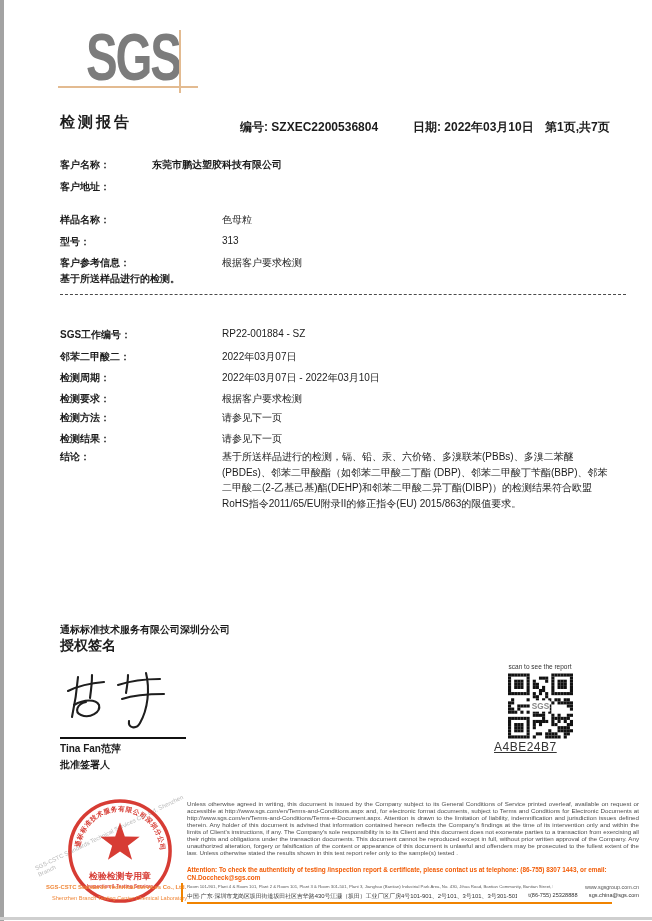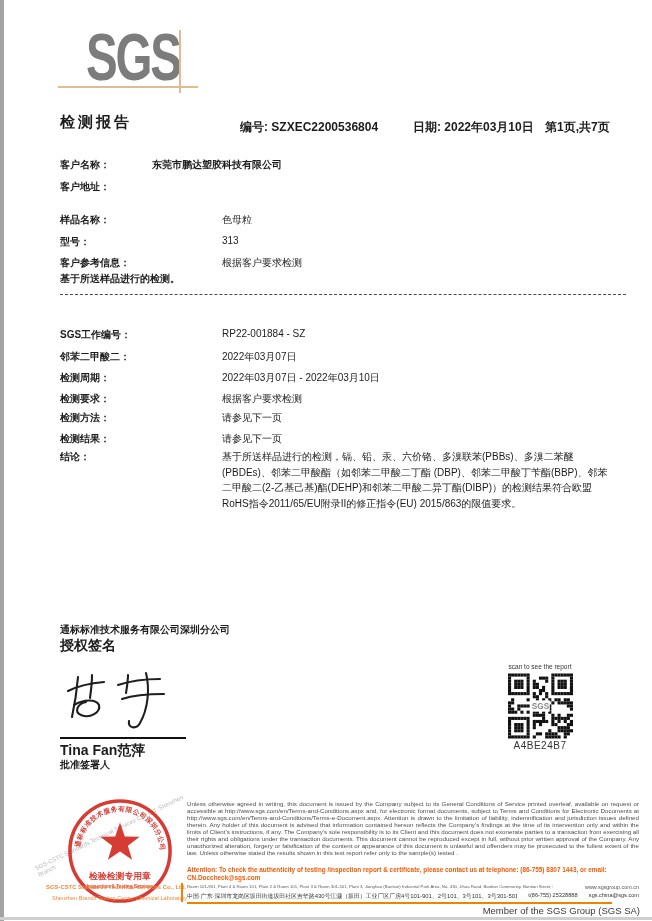--- a/index.html
+++ b/index.html
@@ -29,27 +29,27 @@
   .note{left:60px;font-size:10px;font-weight:bold;}
   .dash-sep{left:60px;top:294px;width:566px;border-top:1.3px dashed #4a4a4a;}
 
   .concl{left:222px;top:449px;width:394px;font-size:10px;line-height:15.7px;}
 
   
   .sig-co{left:60px;top:623px;font-size:10px;font-weight:600;}
   .sig-auth{left:60px;top:637px;font-size:14px;font-weight:600;}
   .sig-svg{left:62px;top:670px;}
   .sig-line{left:60px;top:737px;width:126px;height:1.6px;background:#111;}
-  .sig-name{left:60px;top:742px;font-size:14px;font-weight:600;}
+  .sig-name{left:60px;top:742px;font-size:10px;font-weight:600;}
   .sig-title{left:60px;top:758px;font-size:10px;font-weight:600;}
 
   
   .qr-cap{left:494px;top:663px;width:92px;text-align:center;font-size:6.5px;color:#333;}
   .qr-box{left:508px;top:673px;}
-  .qr-code{left:494px;top:740px;width:92px;text-align:center;font-size:10px;color:#333;letter-spacing:.5px;}
+  .qr-code{left:494px;top:740px;width:92px;font-size:12px;color:#333;letter-spacing:.5px;text-decoration:underline;}
 
   
   .wm-rot{left:34px;top:866px;width:170px;font-size:6px;color:rgba(125,125,125,.55);
           transform:rotate(-26deg);transform-origin:left top;line-height:7px;}
   .stamp{left:66px;top:797px;}
   .f-co1{left:46px;top:884px;font-size:5.9px;font-weight:bold;color:#f0883a;}
   .f-co2{left:52px;top:895px;font-size:5.6px;color:#f0883a;}
   .f-vline{left:181px;top:883px;width:1.5px;height:19px;background:#f08300;}
   .f-disc{left:187px;top:801px;width:452px;font-size:6.2px;line-height:6.95px;
           text-align:justify;color:#4d4d4d;}
@@ -383,16 +383,15 @@
     <span class="f-addr-en">Room 101-901, Plant 4 &amp; Room 101, Plant 2 &amp; Room 101, Plant 3 &amp; Room 301-501, Plant 3, Jianghao (Bantian) Industrial Park Area, No. 430, Jihua Road, Bantian Community, Bantian Street, Longgang District, Shenzhen, Guangdong, China 518129</span>
     <span class="f-web">www.sgsgroup.com.cn</span>
   </div>
   <div class="abs f-row-cn">
     <span class="f-addr-cn">中国·广东·深圳市龙岗区坂田街道坂田社区吉华路430号江灏（坂田）工业厂区厂房4号101-901、2号101、3号101、3号301-501 邮编:518129</span>
     <span class="f-phone">t(86-755) 25328888</span>
     <span class="f-email">sgs.china@sgs.com</span>
   </div>
 
   <div class="abs f-hline"></div>
-  <div class="abs member">Member of the SGS Group (SGS SA)</div>
 
   <div class="abs edge-bottom"></div>
 </div>
 
 </body></html>

